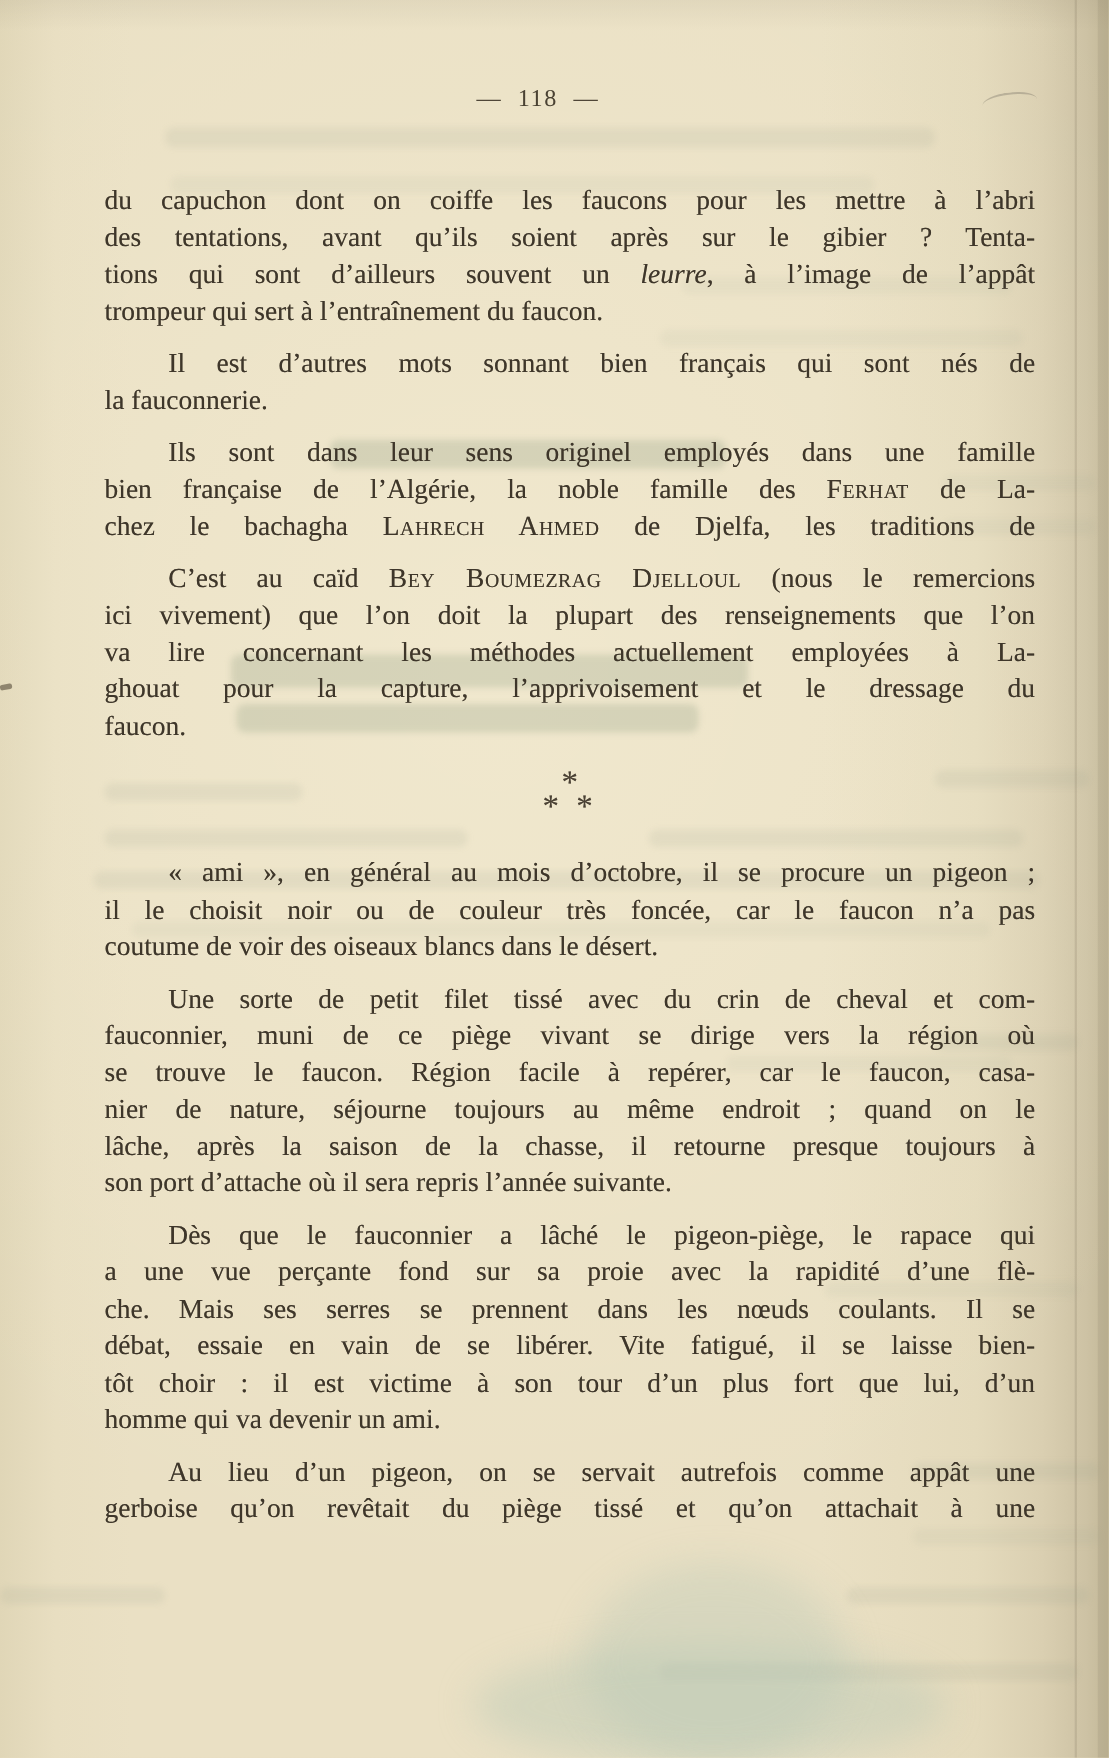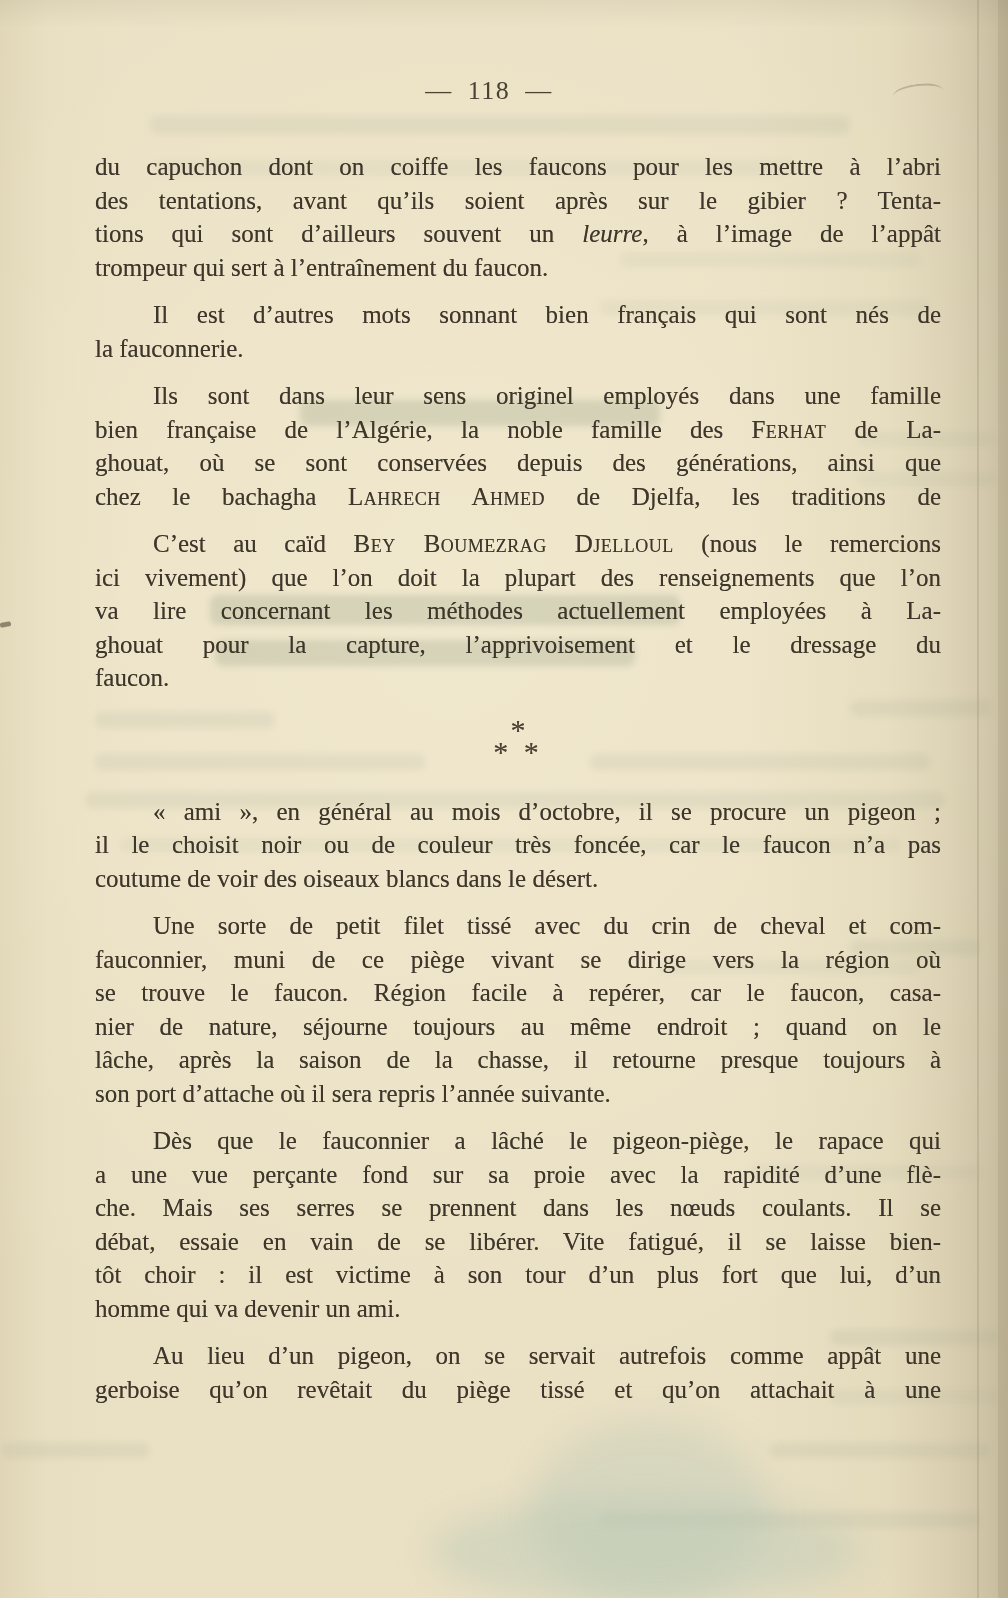--- a/index.html
+++ b/index.html
@@ -8,24 +8,24 @@
     font-family:"Liberation Serif","DejaVu Serif",serif;
     background:
       radial-gradient(120% 85% at 45% 38%, rgba(255,250,228,0.30), rgba(255,250,228,0) 62%),
       linear-gradient(180deg, rgba(120,110,88,0.10) 0, rgba(120,110,88,0) 28px),
       linear-gradient(90deg,#e0d6b7 0,#e8dec1 5%,#eae0c4 12%,#eae0c4 74%,#e4dabc 88%,#dacfb1 94%,#cdc2a4 98%,#c3b898 100%),
       #e7ddbf;
   }
   .page{position:absolute;inset:0;}
   .page-header{
     position:absolute;top:76px;left:0;width:978px;text-align:center;
-    font-size:26px;color:#4a4233;letter-spacing:1.5px;word-spacing:7px;
+    font-size:22px;color:#4a4233;letter-spacing:1.5px;word-spacing:7px;
   }
   .content{
-    position:absolute;top:150px;left:95px;width:846px;
+    position:absolute;top:166px;left:95px;width:846px;
     font-size:25px;line-height:33.5px;color:#3e362a;
     text-shadow:0 0 0.5px rgba(62,54,42,0.55);
   }
   .para{margin:0 0 14px 0;}
   .line{
     text-align:justify;
     text-align-last:justify;
     -moz-text-align-last:justify;
     white-space:normal;
   }
@@ -96,21 +96,20 @@
           <div class="line">tions qui sont d’ailleurs souvent un <i>leurre</i>, à l’image de l’appât</div>
           <div class="line last">trompeur qui sert à l’entraînement du faucon.</div>
         </div>
         <div class="para indent">
           <div class="line">Il est d’autres mots sonnant bien français qui sont nés de</div>
           <div class="line last">la fauconnerie.</div>
         </div>
         <div class="para indent">
           <div class="line">Ils sont dans leur sens originel employés dans une famille</div>
           <div class="line">bien française de l’Algérie, la noble famille des <span class="sc">Ferhat</span> de La-</div>
-          <div class="line">ghouat, où se sont conservées depuis des générations, ainsi que</div>
           <div class="line">chez le bachagha <span class="sc">Lahrech Ahmed</span> de Djelfa, les traditions de</div>
         </div>
         <div class="para indent">
           <div class="line">C’est au caïd <span class="sc">Bey Boumezrag Djelloul</span> (nous le remercions</div>
           <div class="line">ici vivement) que l’on doit la plupart des renseignements que l’on</div>
           <div class="line">va lire concernant les méthodes actuellement employées à La-</div>
           <div class="line">ghouat pour la capture, l’apprivoisement et le dressage du</div>
           <div class="line last">faucon.</div>
         </div>
       </div>

